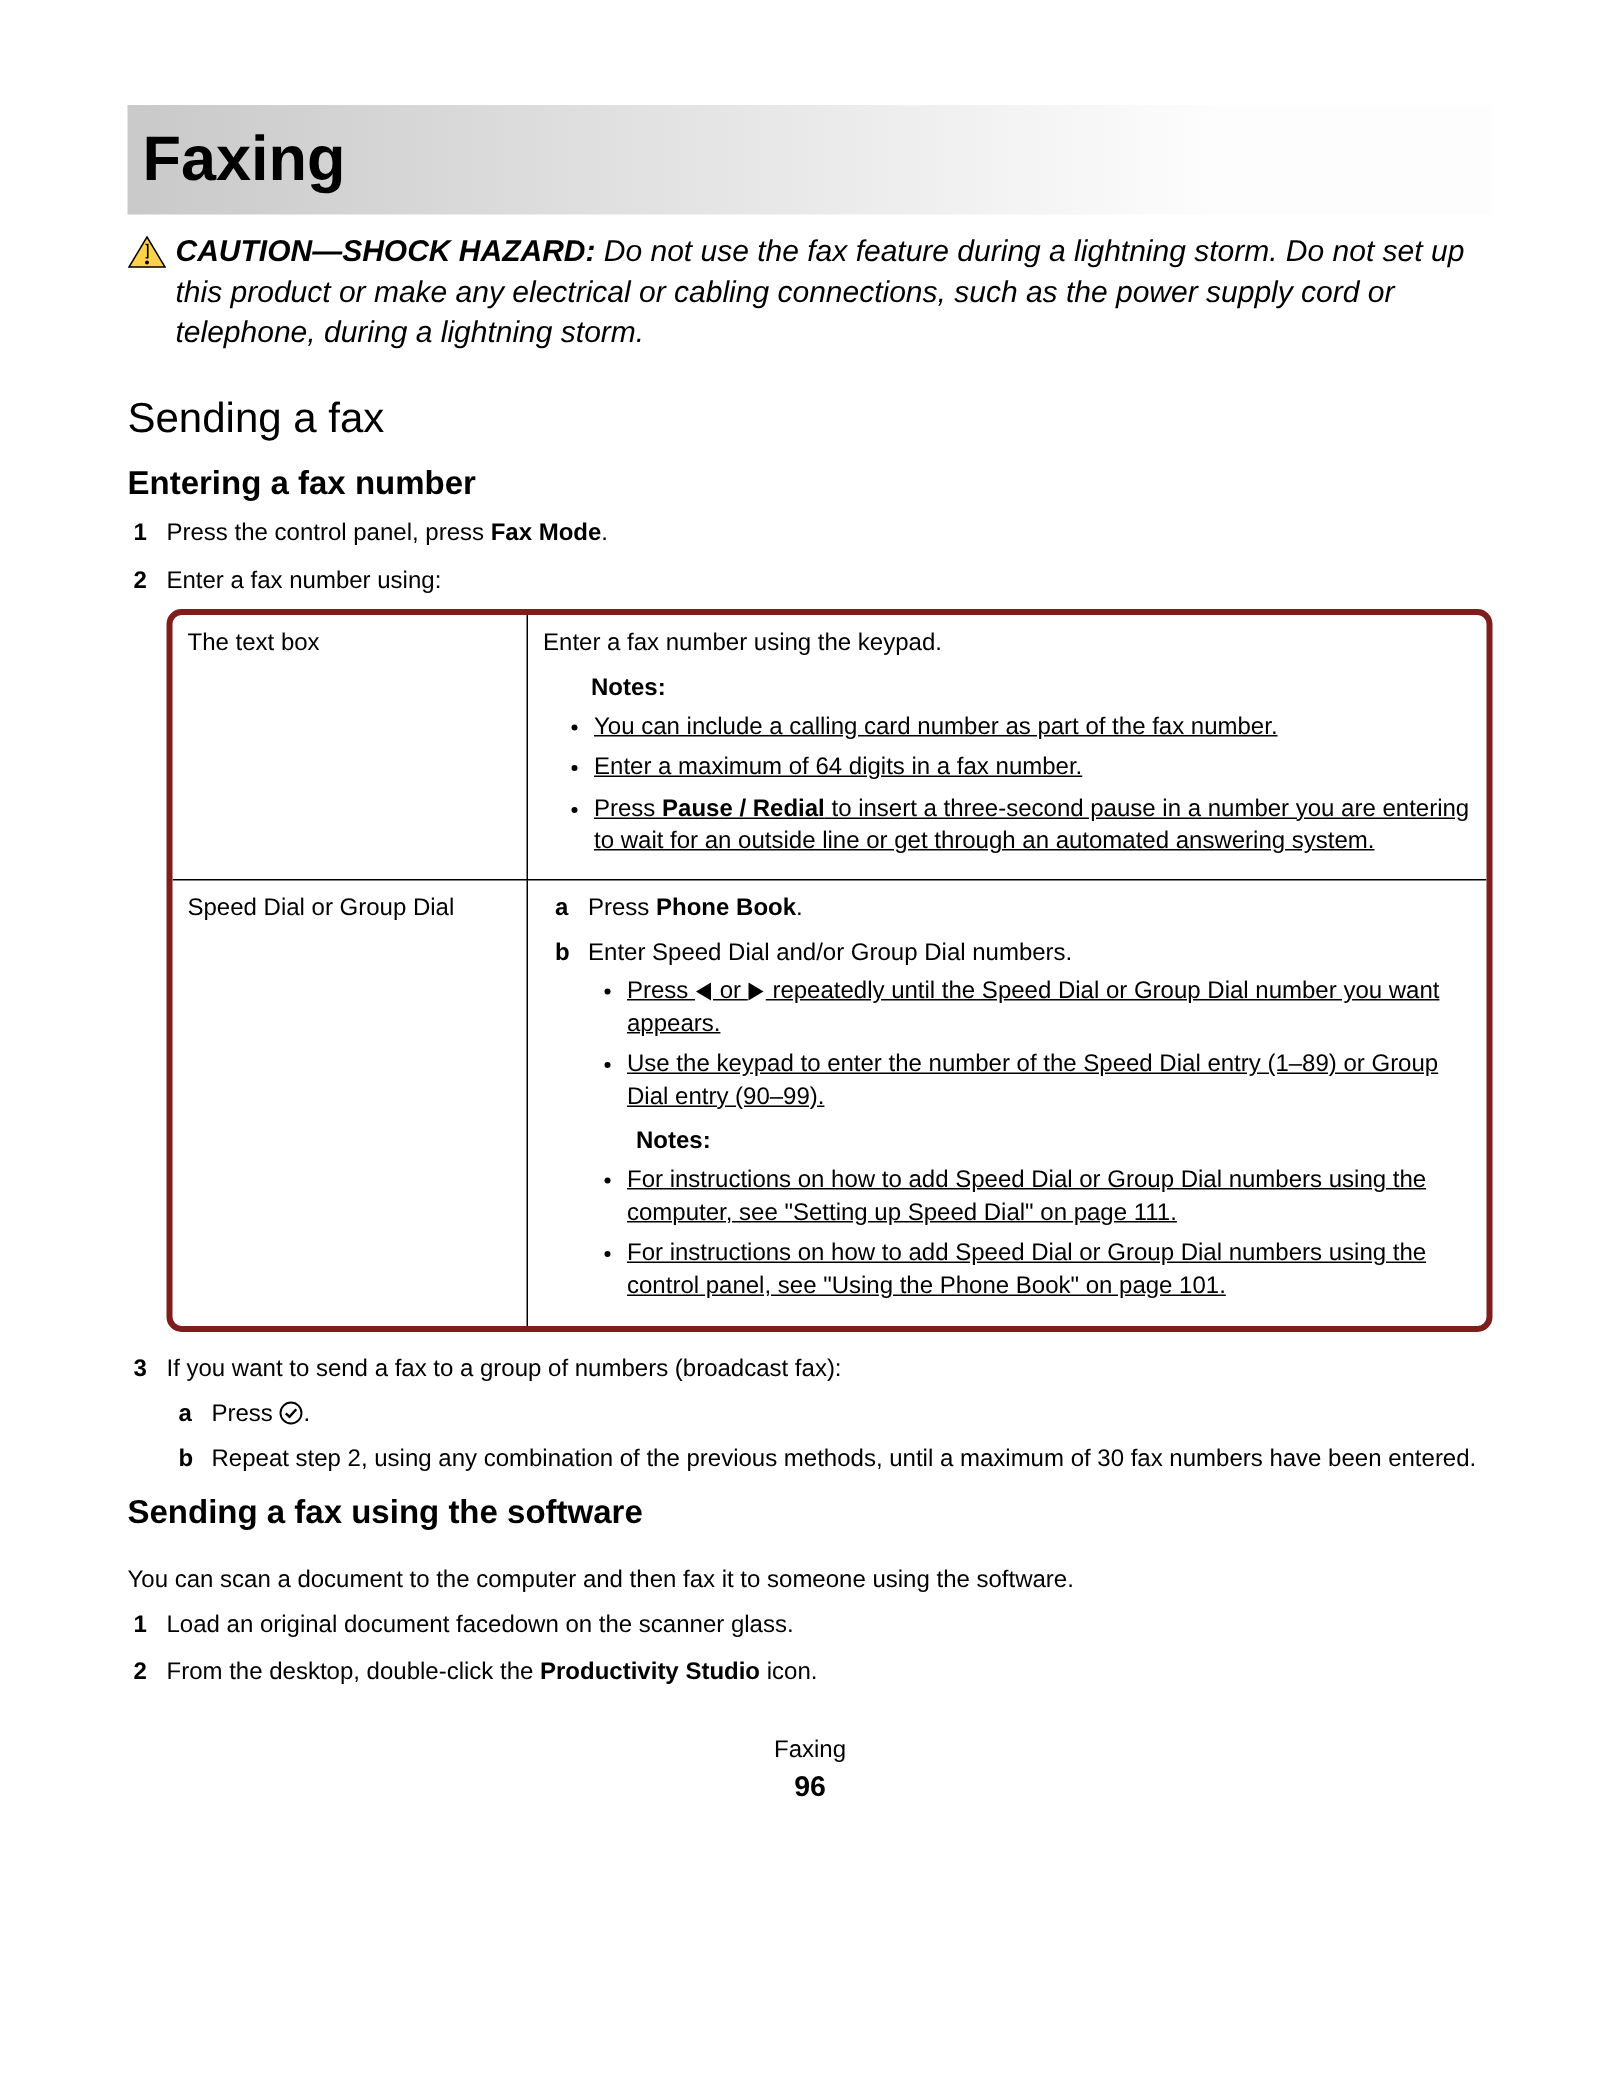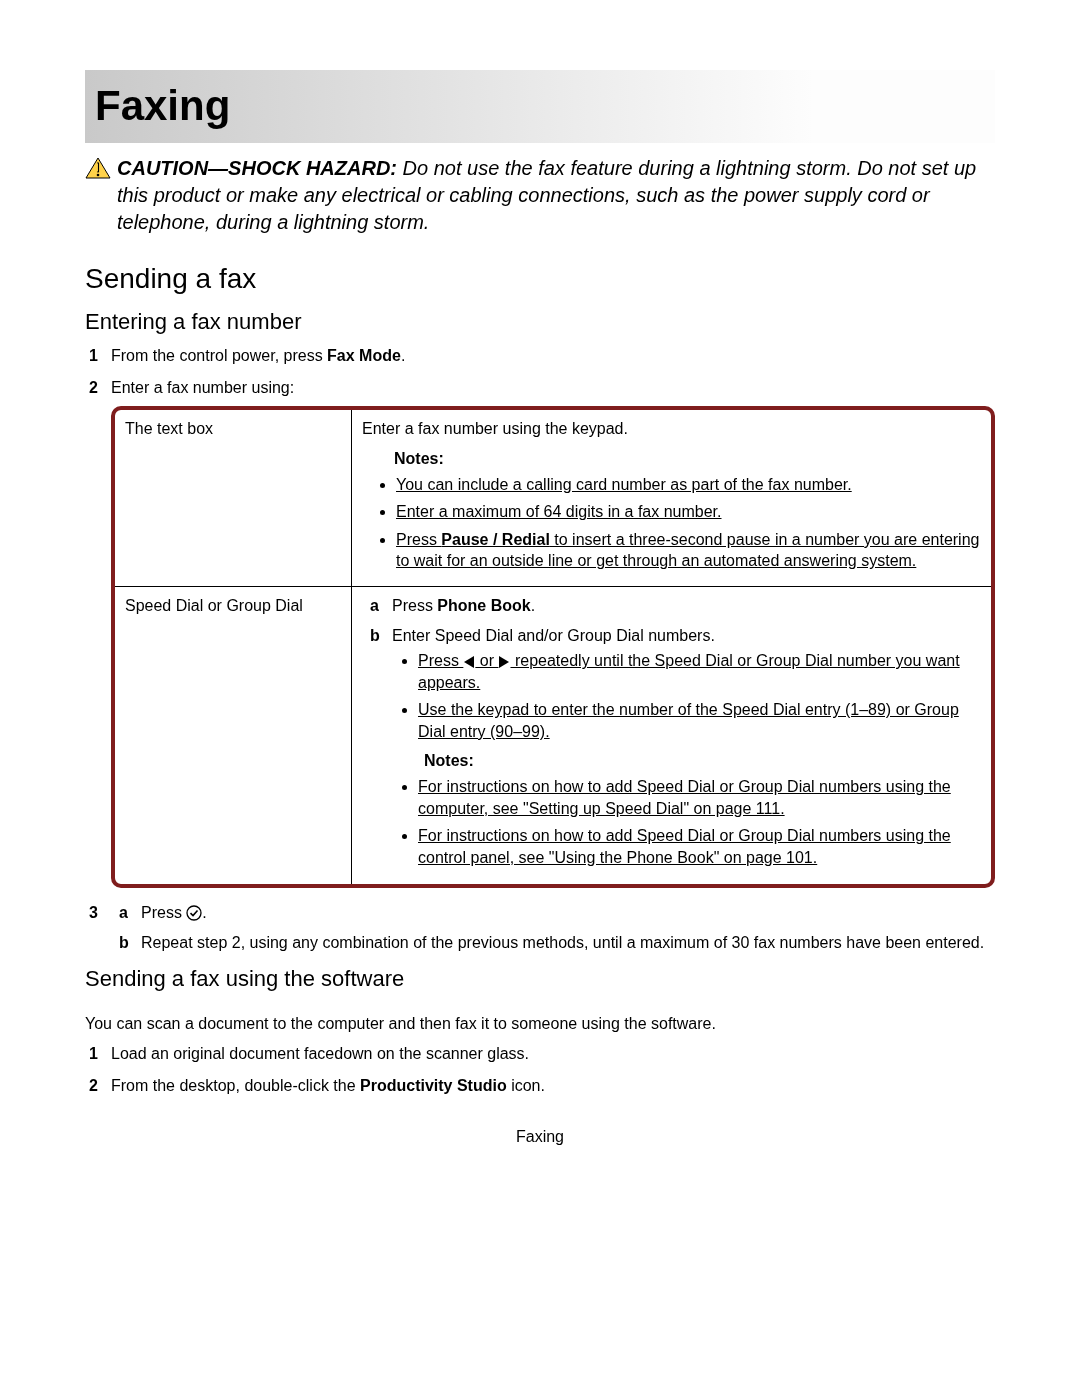--- a/index.html
+++ b/index.html
@@ -36,21 +36,21 @@
   .caution-label {
     font-weight: bold;
   }
   h2.section {
     font-size: 28px;
     font-weight: normal;
     margin: 18px 0 8px 0;
   }
   h3.subsection {
     font-size: 22px;
-    font-weight: normal;
+    font-weight: bold;
     margin: 10px 0 8px 0;
   }
   ol.numbered {
     list-style: none;
     padding: 0;
     margin: 6px 0;
     counter-reset: num;
   }
   ol.numbered > li {
     counter-increment: num;
@@ -149,21 +149,21 @@
     <span class="caution-label">CAUTION—SHOCK HAZARD:</span><span> Do not use the fax feature during a lightning storm. Do not set up this product or make any electrical or cabling connections, such as the power supply cord or telephone, during a lightning storm.</span>
   </div>
 </div>
 
 <h2 class="section">Sending a fax</h2>
 
 <h3 class="subsection">Entering a fax number</h3>
 
 <ol class="numbered">
   <li>
-    <span>From the control power, press </span><strong>Fax Mode</strong><span>.</span>
+    <span>Press the control panel, press </span><strong>Fax Mode</strong><span>.</span>
   </li>
   <li>
     <span>Enter a fax number using:</span>
 
     <div class="rounded-table-wrap">
       <table>
         <tbody>
             <tr>
           <td>The text box</td>
           <td>
@@ -205,20 +205,21 @@
               </li>
             </ol>
           </td>
         </tr>
       </tbody>
         </table>
     </div>
   </li>
 
   <li>
+    <span>If you want to send a fax to a group of numbers (broadcast fax):</span>
     <ol class="lettered" style="margin-top:8px;">
       <li>
         <span>Press </span><svg class="inline-svg" width="16" height="16" viewBox="0 0 16 16">
             <circle cx="8" cy="8" r="7" fill="none" stroke="#000" stroke-width="1.3"></circle>
             <polyline points="4.5,8.2 7,10.5 11.5,5.5" fill="none" stroke="#000" stroke-width="1.6"></polyline>
           </svg><span>.</span>
       </li>
       <li>Repeat step 2, using any combination of the previous methods, until a maximum of 30 fax numbers have been entered.</li>
     </ol>
   </li>
@@ -230,13 +231,14 @@
 
 <ol class="numbered">
   <li>Load an original document facedown on the scanner glass.</li>
   <li>
     <span>From the desktop, double-click the </span><strong>Productivity Studio</strong><span> icon.</span>
   </li>
 </ol>
 
 <div class="footer">
   <div class="footer-label">Faxing</div>
+  <div class="footer-page">96</div>
 </div>
 
 </body></html>

